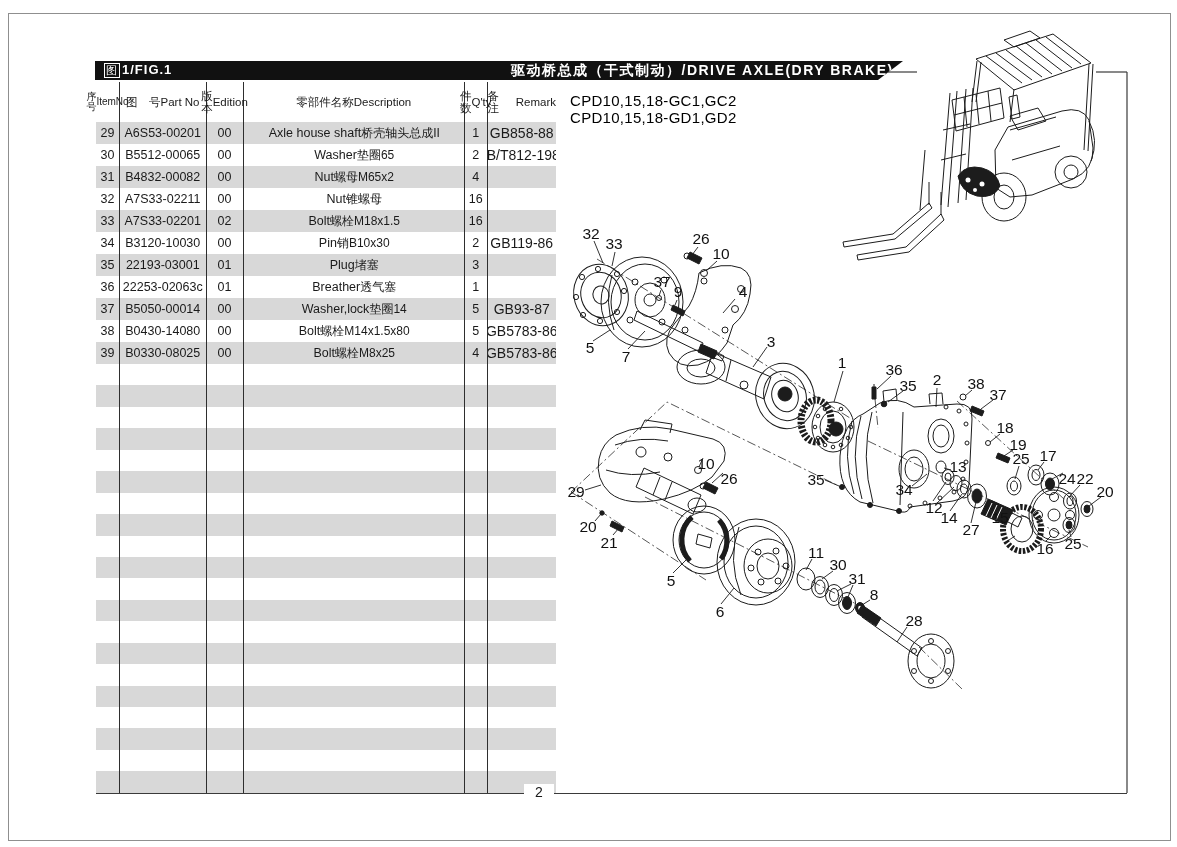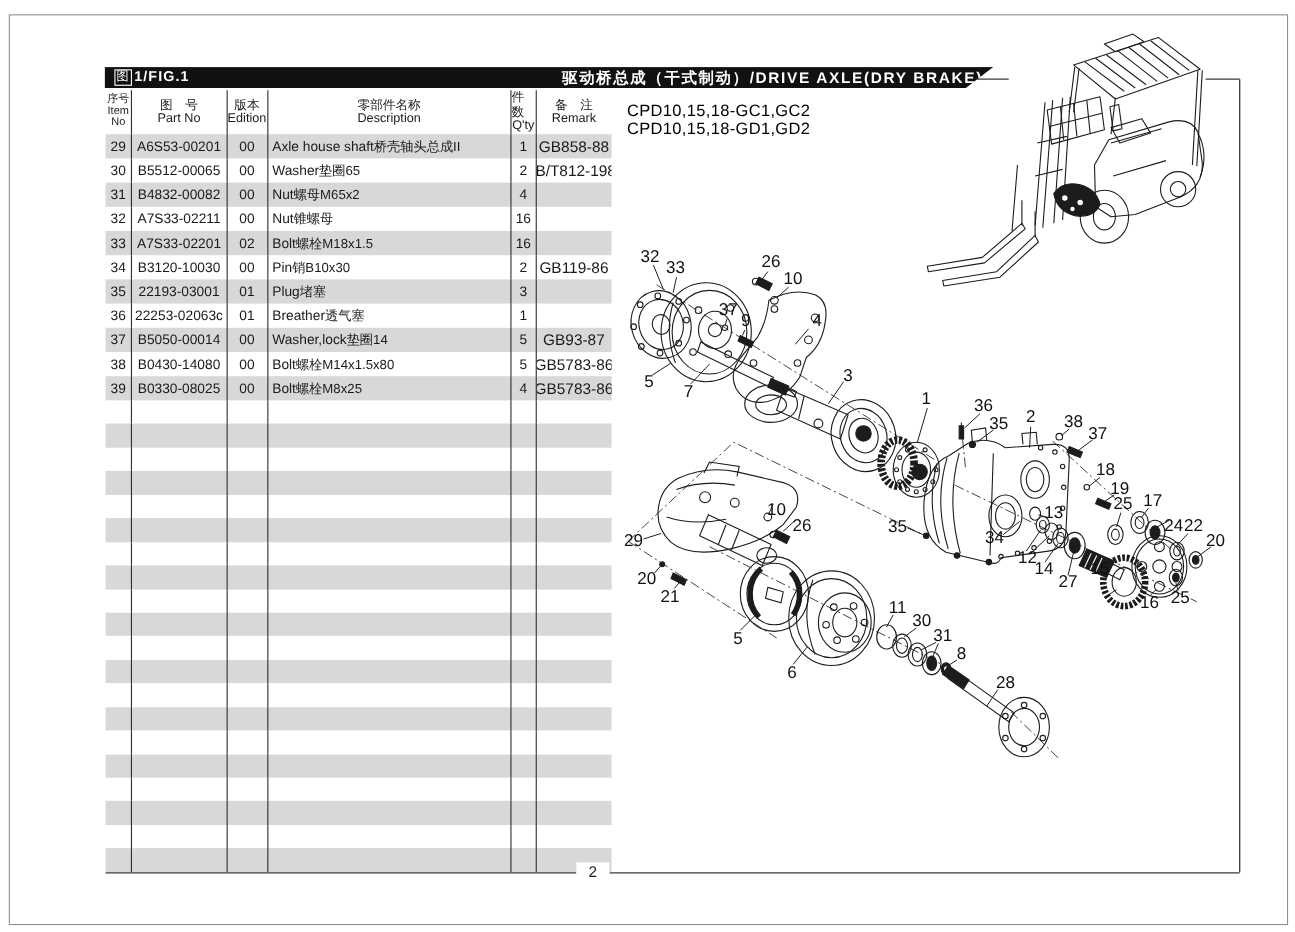--- a/index.html
+++ b/index.html
@@ -15,30 +15,30 @@
   .fig-label{position:absolute;left:9px;top:1px;font-size:13px;font-weight:bold;letter-spacing:1px;
              display:flex;align-items:center;gap:2px;line-height:16px;}
   .fig-char{display:inline-block;border:1px solid #fff;font-size:11px;line-height:13px;padding:0 1px;font-weight:normal;}
   .bar-title{position:absolute;left:416px;top:1px;font-size:14px;font-weight:bold;letter-spacing:1.5px;white-space:nowrap;line-height:17px;}
   
   .models{position:absolute;left:570px;top:92px;font-size:15px;line-height:17px;letter-spacing:.3px;color:#000000;}
   
   .ptable{position:absolute;left:96px;top:82px;width:460px;}
   .thead,.trow{display:grid;grid-template-columns:24px 86.5px 37px 221.5px 22.5px 68.5px;}
   .thead{height:40px;}
-  .thead .hc{border-right:1px solid var(--line);display:flex;flex-direction:column;align-items:center;
+  .thead .hc{border-right:1px solid var(--line);display:flex;flex-direction:row;align-items:center;
              justify-content:center;font-size:11.5px;line-height:12.5px;}
   .thead .hc:last-child{border-right:none;}
   .thead .hc-item{font-size:10px;line-height:10.5px;}
   .trow{height:22px;}
   .trow.shade{background:var(--stripe);}
   .trow>div{border-right:1px solid var(--line);display:flex;align-items:center;justify-content:center;
             font-size:12.5px;overflow:hidden;white-space:nowrap;}
   .trow>div:last-child{border-right:none;}
-  .trow .desc{justify-content:flex-start;padding:0 3px 0 4px;}
+  .trow .desc{justify-content:center;padding:0 3px 0 4px;}
   .desc .zh{font-size:12px;}
   .trow .remark{font-size:14px;}
   .trow.erow{height:21.45px;}
   
   .pagenum{position:absolute;left:524px;top:784px;width:30px;text-align:center;font-size:14px;background:#fff;}
   
   .diagram{position:absolute;left:0;top:0;pointer-events:none;}
   .callout-layer{position:absolute;left:0;top:0;width:100%;height:100%;pointer-events:none;}
   .co{position:absolute;transform:translate(-50%,-50%);font-size:15.5px;color:#111;}
 </style>

